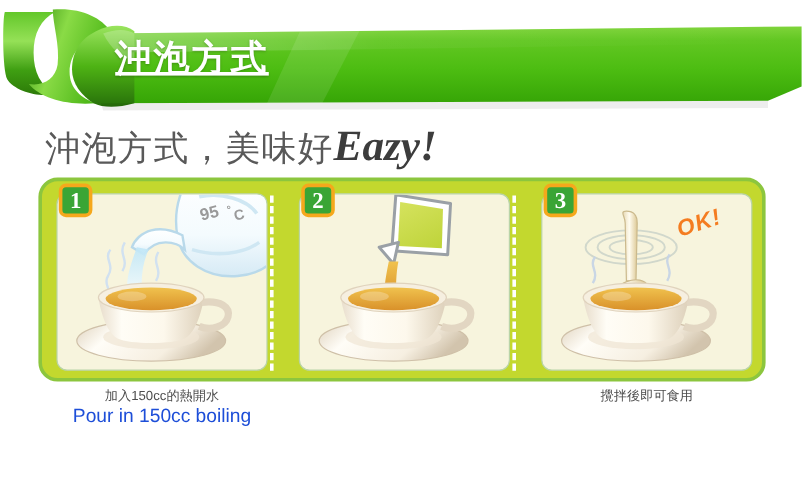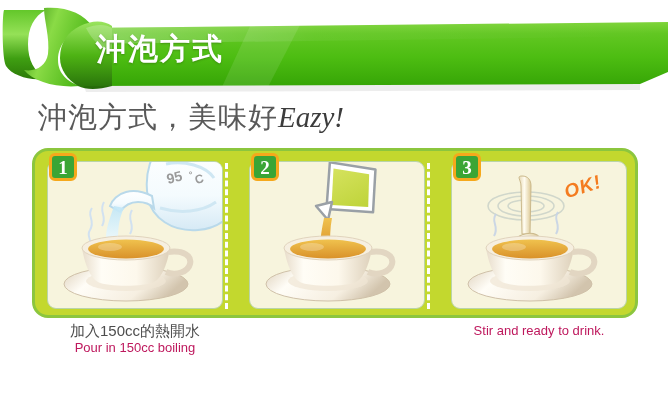--- a/index.html
+++ b/index.html
@@ -28,38 +28,39 @@
     position: absolute;
     left: 96px;
     top: 34px;
     font-size: 30px;
     font-weight: bold;
     color: #ffffff;
     letter-spacing: 2px;
     text-shadow: 0 1px 2px rgba(40,90,10,0.45);
     line-height: 1;
     white-space: nowrap;
+    text-decoration: underline;
   }
 
   
   .subtitle {
     position: absolute;
     left: 38px;
     top: 100px;
     font-size: 29px;
     color: #595959;
     letter-spacing: 1px;
     white-space: nowrap;
     line-height: 1.2;
   }
   .subtitle .eazy {
     font-family: "Liberation Serif", "DejaVu Serif", serif;
     font-style: italic;
-    font-weight: normal;
-    font-size: 29px;
+    font-weight: bold;
+    font-size: 36px;
     color: #3c3c3c;
     letter-spacing: 0;
   }
 
   
   .steps-box {
     position: absolute;
     left: 32px;
     top: 148px;
     width: 606px;
@@ -120,28 +121,28 @@
   .caption {
     position: absolute;
     top: 322px;
     width: 202px;
     text-align: center;
   }
   .caption.c1 { left: 34px; }
   .caption.c2 { left: 236px; }
   .caption.c3 { left: 438px; }
   .cap-zh {
-    font-size: 15px;
+    font-size: 11px;
     color: #4d4d4d;
     line-height: 17px;
     white-space: nowrap;
   }
   .cap-en {
-    font-size: 13px;
-    color: #be185d;
+    font-size: 16px;
+    color: #1d4ed8;
     line-height: 15px;
     margin-top: 1px;
   }
   .ok-label {
     position: absolute;
     color: #f47c20;
     font-size: 19px;
     font-weight: bold;
     font-style: italic;
     transform: rotate(-18deg);
@@ -368,14 +369,14 @@
   <div class="badge b3">3</div>
 </div>
 
 <div class="caption c1">
   <div class="cap-zh">加入150cc的熱開水</div>
   <div class="cap-en">Pour in 150cc boiling</div>
 </div>
 <div class="caption c2">
 </div>
 <div class="caption c3">
-  <div class="cap-en">Stir and ready to drink.</div>
+  <div class="cap-zh">攪拌後即可食用</div>
 </div>
 
 </body></html>

